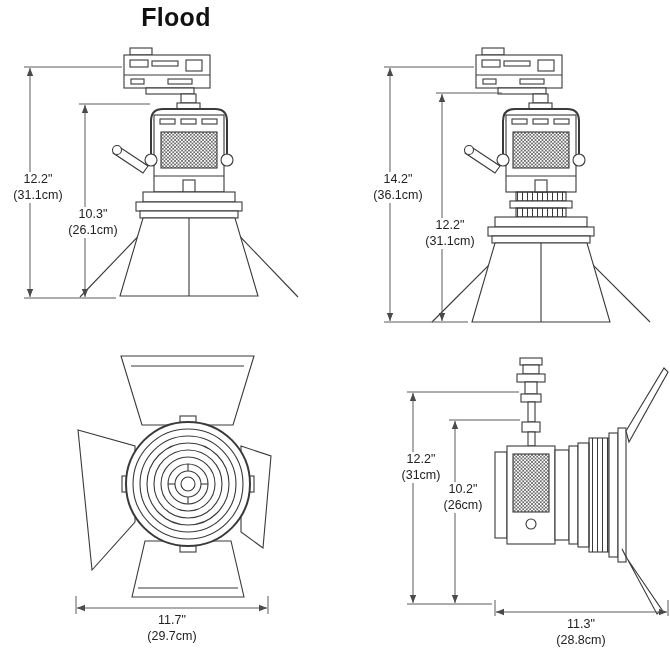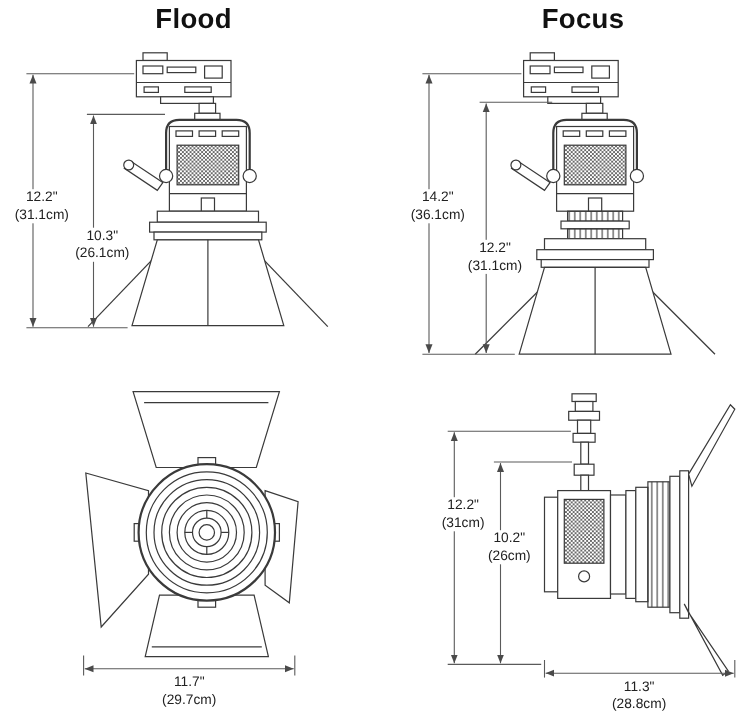--- a/index.html
+++ b/index.html
@@ -224,21 +224,20 @@
       <line x1="407" y1="604" x2="492" y2="604"></line>
       <line x1="413" y1="393" x2="413" y2="603" marker-start="url(#arr)" marker-end="url(#arr)"></line>
       <line x1="455" y1="421" x2="455" y2="603" marker-start="url(#arr)" marker-end="url(#arr)"></line>
       <line x1="495" y1="600" x2="495" y2="616"></line>
       <line x1="668" y1="600" x2="668" y2="616"></line>
       <line x1="496" y1="612" x2="667" y2="612" marker-start="url(#arr)" marker-end="url(#arr)"></line>
     </g>
   </svg>
 
   <div class="title" style="left:76px; top:3px;">Flood</div>
-  <div class="title" style="left:430px; top:3px;">Focus</div>
 
   <div class="dimlabel vbg" style="left:8px; top:172px;">
     <span>12.2"</span>
     <span>(31.1cm)</span>
   </div>
   <div class="dimlabel vbg" style="left:63px; top:207px;">
     <span>10.3"</span>
     <span>(26.1cm)</span>
   </div>
 

